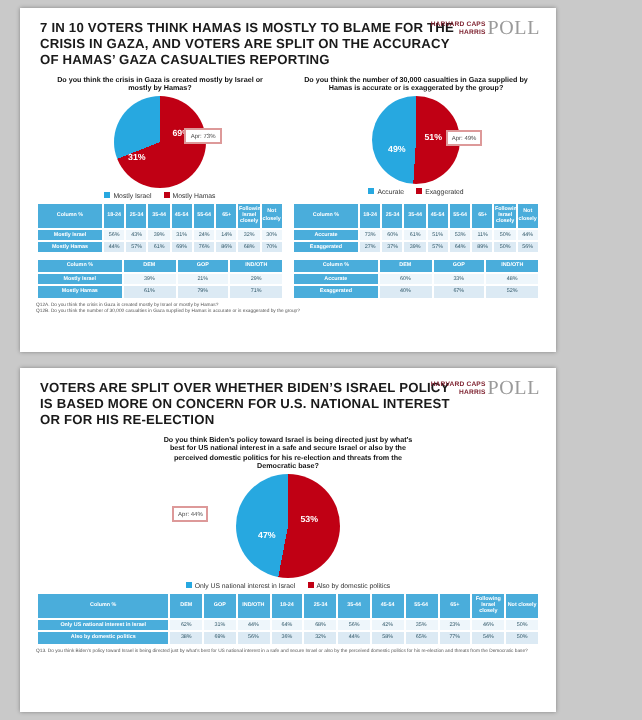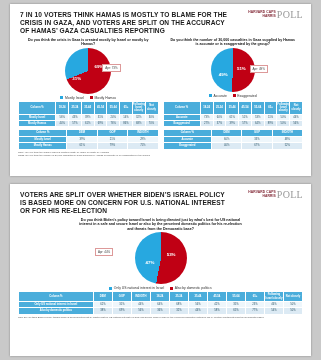--- a/index.html
+++ b/index.html
@@ -4,21 +4,21 @@
 <style>
   html,body{margin:0;padding:0;}
   body{
     width:321px;height:360px;overflow:hidden;
     background:#c9c9c9;
     font-family:"Liberation Sans", sans-serif;
     -webkit-font-smoothing:antialiased;
   }
   .deck{width:321px;height:360px;position:relative;background:#c9c9c9;}
   .slide{
-    position:absolute;left:10px;width:301px;background:#ffffff;
+    position:absolute;left:10px;width:268px;background:#ffffff;
     box-shadow:0 0 2px rgba(0,0,0,.35);
     overflow:hidden;
   }
   #slide1{top:4px;height:172px;}
   #slide2{top:184px;height:172px;}
 
   
   .hdr{position:relative;padding:7px 10px 0 10px;}
   .title{
     font-size:6.6px;line-height:8.2px;font-weight:bold;color:#1a1a1a;

